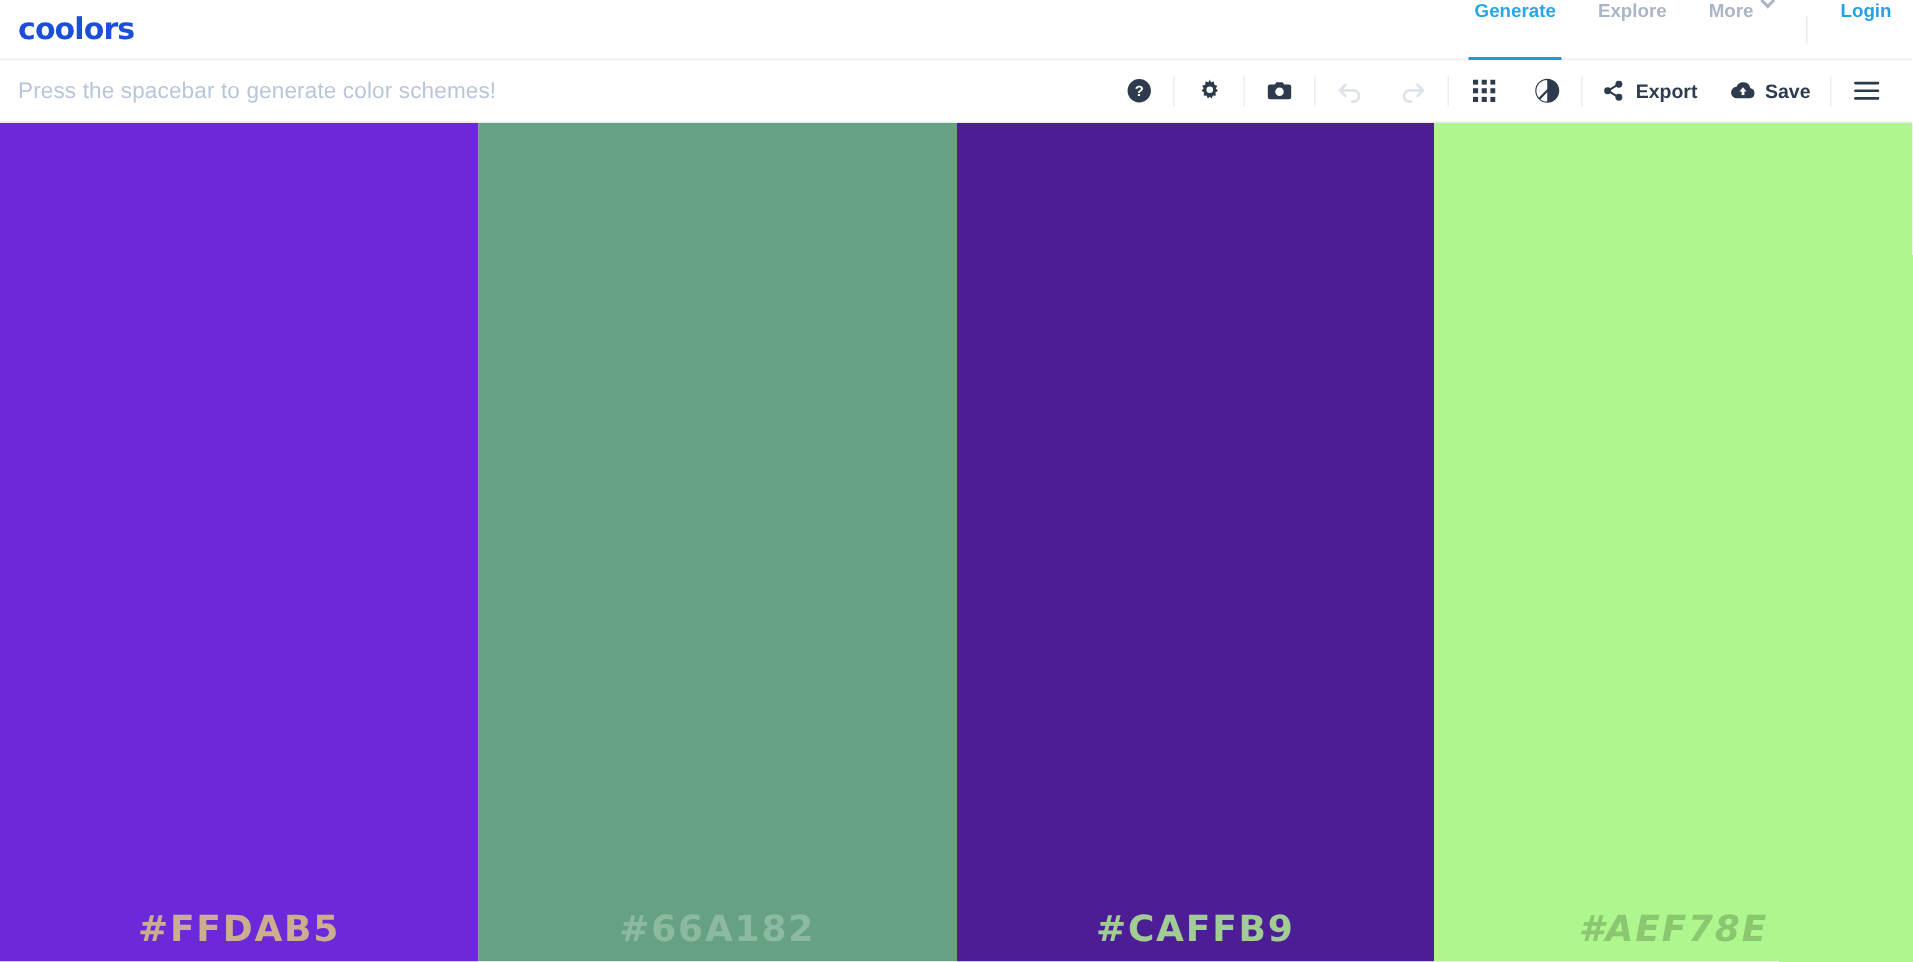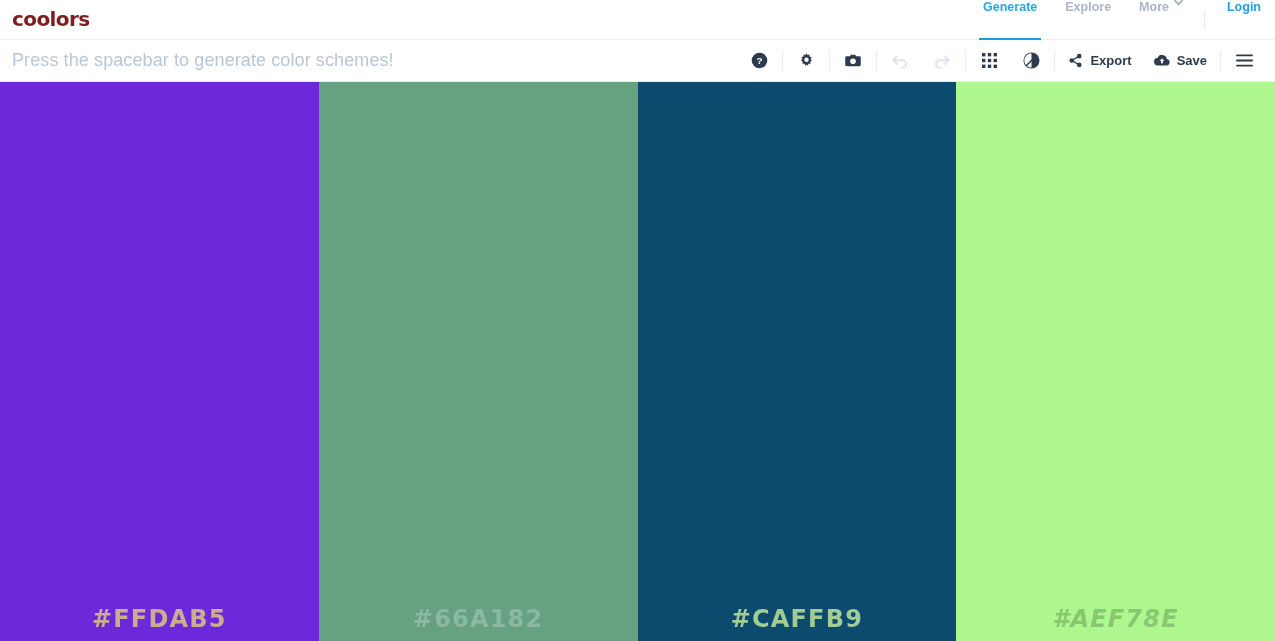--- a/index.html
+++ b/index.html
@@ -23,21 +23,21 @@
     align-items: center;
     justify-content: space-between;
     padding: 0 14px 0 12px;
   }
 
   .logo {
     font-family: "DejaVu Sans", sans-serif;
     font-size: 20px;
     font-weight: bold;
     letter-spacing: -0.6px;
-    color: #7f1d1d;
+    color: #1d4ed8;
     user-select: none;
     line-height: 1;
     padding-bottom: 2px;
   }
 
   .nav {
     display: flex;
     align-items: center;
     height: 40px;
     gap: 0px;
@@ -87,21 +87,21 @@
     width: 100%;
     background: #ffffff;
     border-bottom: 1px solid #e9ecef;
     display: flex;
     align-items: center;
     justify-content: space-between;
     padding: 0 10px 0 12px;
   }
 
   .hint {
-    font-size: 18px;
+    font-size: 15px;
     color: #b9c6d8;
     letter-spacing: 0.1px;
     user-select: none;
   }
 
   .tools {
     display: flex;
     align-items: center;
     height: 42px;
   }
@@ -317,21 +317,21 @@
 <div class="palette">
 
   <div class="swatch" style="background: #6d28d9; align-items: flex-end;">
     <div class="hexlabel" style="color: rgb(203, 173, 144);">#FFDAB5</div>
   </div>
 
   <div class="swatch" style="background: rgb(102, 161, 130);">
     <div class="hexlabel" style="color: rgb(140, 185, 161);">#66A182</div>
   </div>
 
-  <div class="swatch" style="background: #0c4a6e;">
+  <div class="swatch" style="background: #4c1d95;">
     <div class="hexlabel" style="color: rgb(161, 204, 148);">#CAFFB9</div>
   </div>
 
   <div class="swatch" style="background: rgb(174, 247, 142); font-style: italic;">
     <div class="hexlabel" style="color: rgb(139, 198, 113);">#AEF78E</div>
   </div>
 
 
 </div>
 

